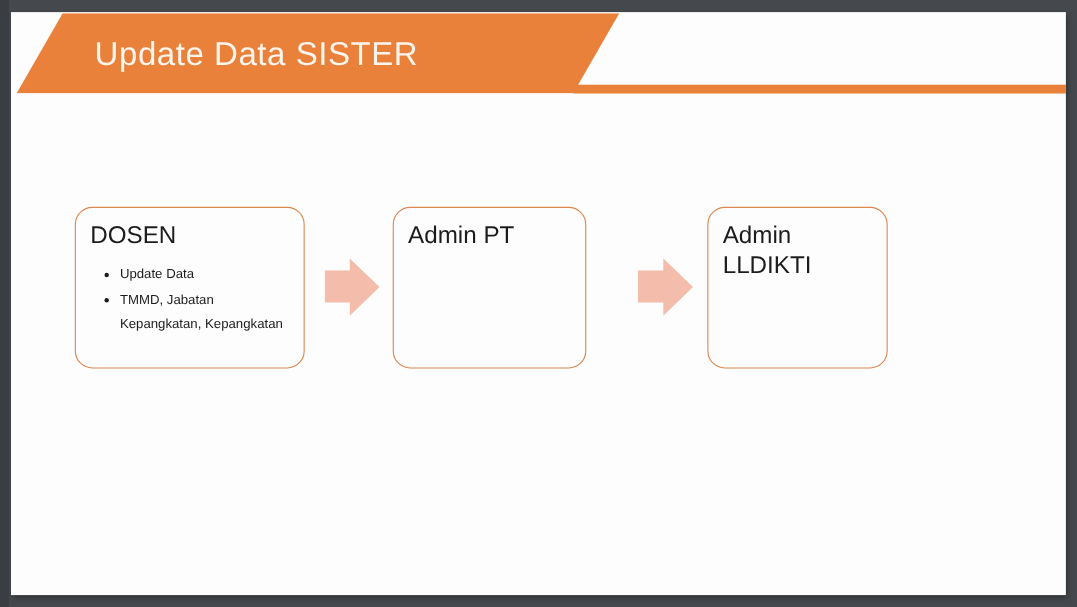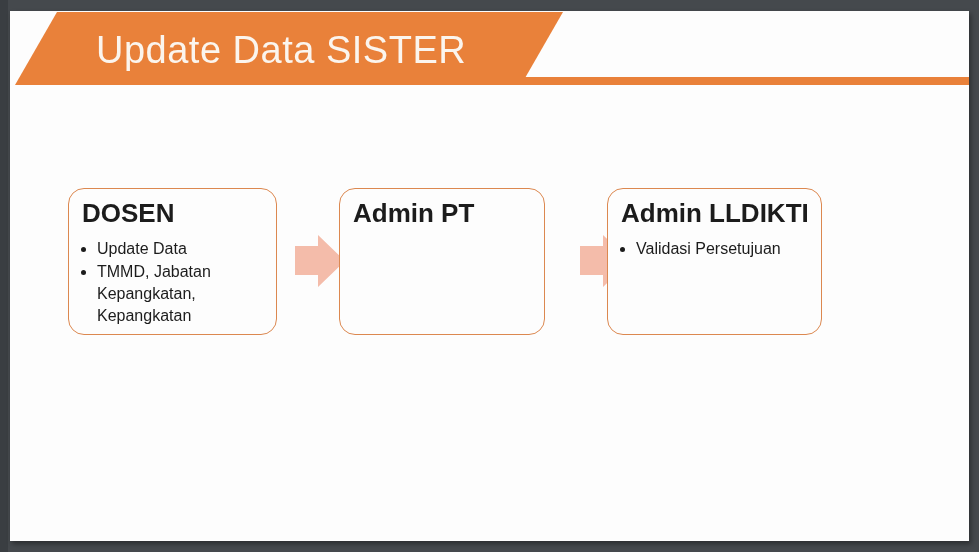--- a/index.html
+++ b/index.html
@@ -28,52 +28,52 @@
   .banner{
     position:absolute;left:0;top:0;width:600px;height:74px;
     background:var(--banner-orange,#e9813a);
     clip-path:polygon(47px 1px,553px 1px,511px 74px,5px 74px);
   }
   .banner-strip{
     position:absolute;left:511px;top:66px;width:448px;height:8px;
     background:var(--banner-orange,#e9813a);
   }
   .banner-title{
-    position:absolute;left:86px;top:13px;
+    position:absolute;left:76px;top:13px;
     width:460px;height:52px;line-height:52px;
-    font-size:38px;font-weight:300;letter-spacing:.5px;
+    font-size:30px;font-weight:300;letter-spacing:.5px;
     color:var(--title-text,#fbf5ee);
     white-space:nowrap;
   }
 
   
   .step-box{
     position:absolute;top:177px;height:147px;
     background:var(--slide-bg,#fdfdfd);
     border:1.5px solid var(--box-border,#dc8850);
     border-radius:16px;
     padding:11px 12px 0 13px;
   }
   .step-box.b1{left:58px;width:209px;}
-  .step-box.b2{left:329px;width:206px;}
-  .step-box.b3{left:597px;width:215px;}
+  .step-box.b2{left:347px;width:176px;}
+  .step-box.b3{left:633px;width:164px;}
 
   .step-title{
-    font-size:26px;font-weight:700;line-height:27px;
+    font-size:22px;font-weight:400;line-height:27px;
     color:var(--body-text,#1c1c1c);
   }
   .step-bullets{
     margin:11px 0 0 0;
     padding:0 0 0 15px;
     list-style:disc outside;
   }
   .step-bullets li{
-    font-size:16px;line-height:22px;
+    font-size:12px;line-height:22px;
     color:var(--body-text,#1c1c1c);
-    margin:0 0 1px 0;
+    margin:0 0 1px 12px;
   }
 
   
   .arrow-right{
     position:absolute;top:224px;width:50px;height:52px;
     background:var(--arrow-fill,#f4bcaa);
     clip-path:polygon(0 21%,46% 21%,46% 0,100% 50%,46% 100%,46% 77%,0 77%);
   }
   .arrow-right.a1{left:285px;}
   .arrow-right.a2{left:570px;}
@@ -101,19 +101,16 @@
     <div class="arrow-right a1"></div>
 
     <div class="step-box b2">
       <div class="step-title">Admin PT</div>
     </div>
 
     <div class="arrow-right a2"></div>
 
     <div class="step-box b3">
       <div class="step-title">Admin LLDIKTI</div>
-      <ul class="step-bullets">
-        <li>Validasi Persetujuan</li>
-      </ul>
     </div>
 
   </div>
 </div>
 
 </body></html>

